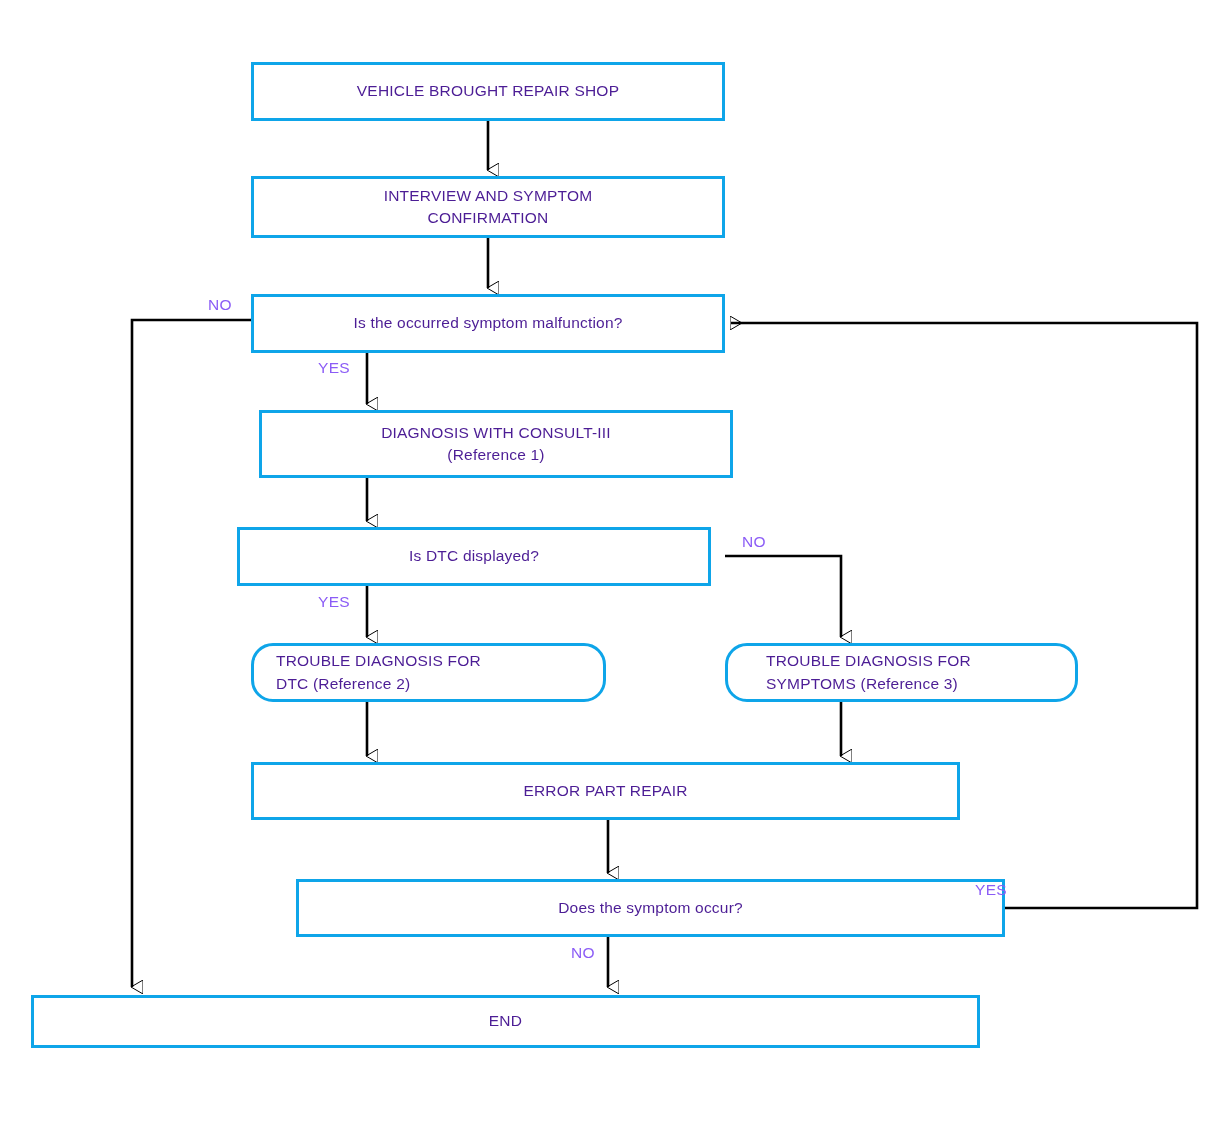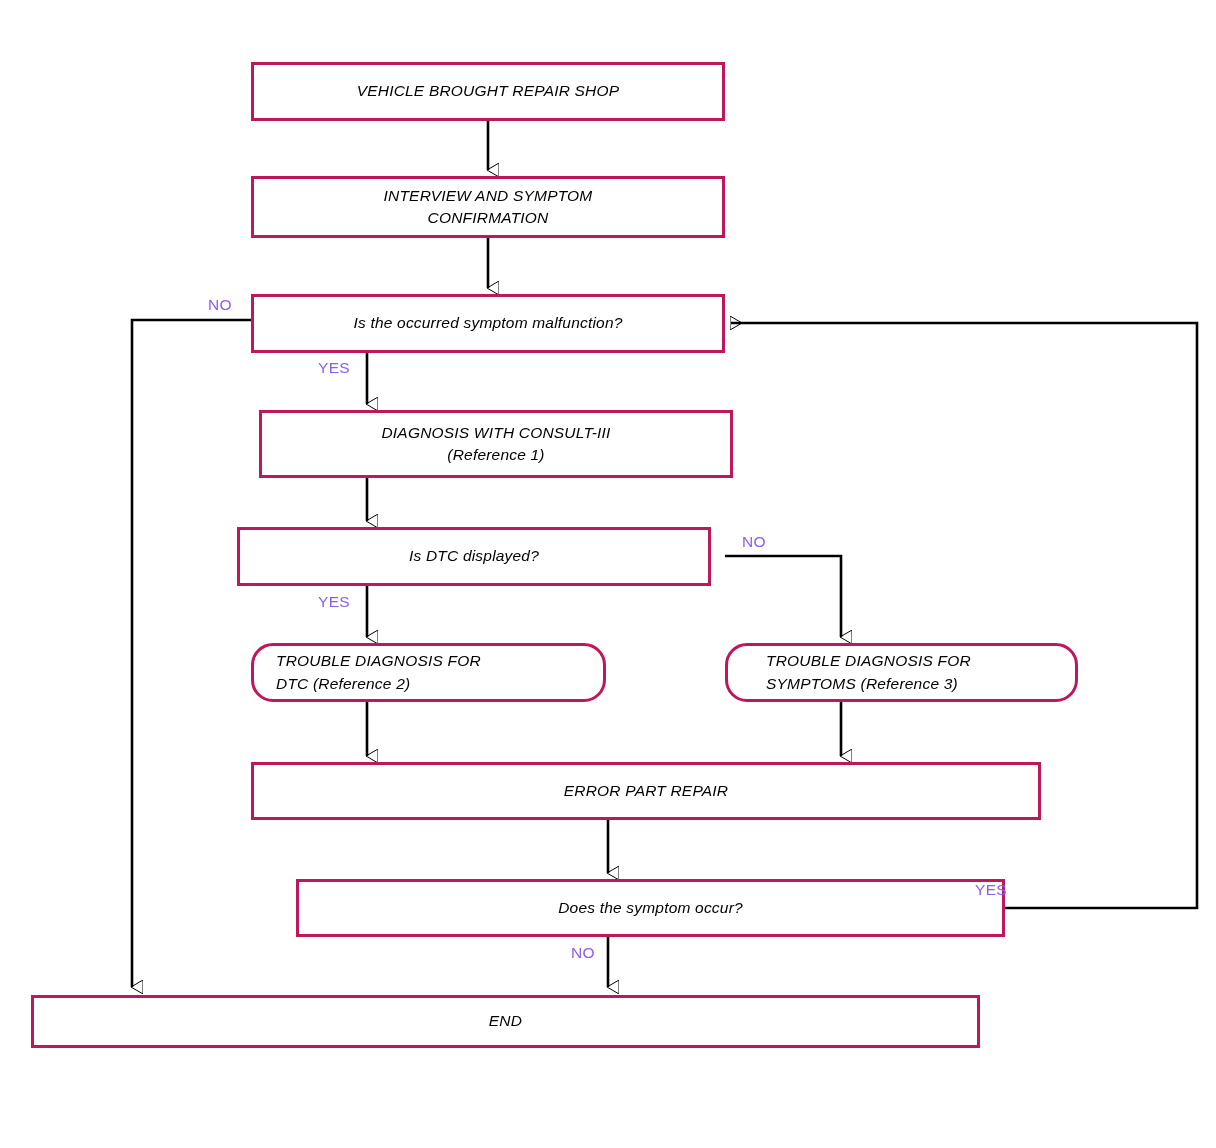--- a/index.html
+++ b/index.html
@@ -15,32 +15,31 @@
   #canvas {
     position: relative;
     width: 1216px;
     height: 1148px;
     background: #ffffff;
     overflow: hidden;
   }
   .node {
     position: absolute;
     box-sizing: border-box;
-    border: 3px solid #be185d;
+    border: 3px solid #0ea5e9;
     background: #ffffff;
     display: flex;
     align-items: center;
     justify-content: center;
     text-align: center;
     line-height: 1.45;
     font-size: 15.5px;
-    color: #000000;
+    color: #4c1d95;
     letter-spacing: 0.2px;
     z-index: 3;
-    font-style: italic;
   }
   .node .txt {
     display: block;
     white-space: pre-line;
   }
   .node.left-text {
     justify-content: flex-start;
     text-align: left;
     padding-left: 22px;
     border-radius: 22px;
@@ -132,21 +131,21 @@
   <div class="node left-text" style="left:251px; top:643px; width:355px; height:59px;">
     <span class="txt">TROUBLE DIAGNOSIS FOR
 DTC (Reference 2)</span>
   </div>
 
   <div class="node left-text" style="left:725px; top:643px; width:353px; height:59px; padding-left:38px;">
     <span class="txt">TROUBLE DIAGNOSIS FOR
 SYMPTOMS (Reference 3)</span>
   </div>
 
-  <div class="node" style="left:251px; top:762px; width:790px; height:58px;text-align:right;">
+  <div class="node" style="left:251px; top:762px; width:709px; height:58px;text-align:right;">
     <span class="txt">ERROR PART REPAIR</span>
   </div>
 
   <div class="node" style="left:251px; top:879px; width:709px; height:58px;margin-left:45px;">
     <span class="txt">Does the symptom occur?</span>
   </div>
 
   <div class="node" style="left:11px; top:995px; width:949px; height:53px;margin-left:20px;">
     <span class="txt">END</span>
   </div>

